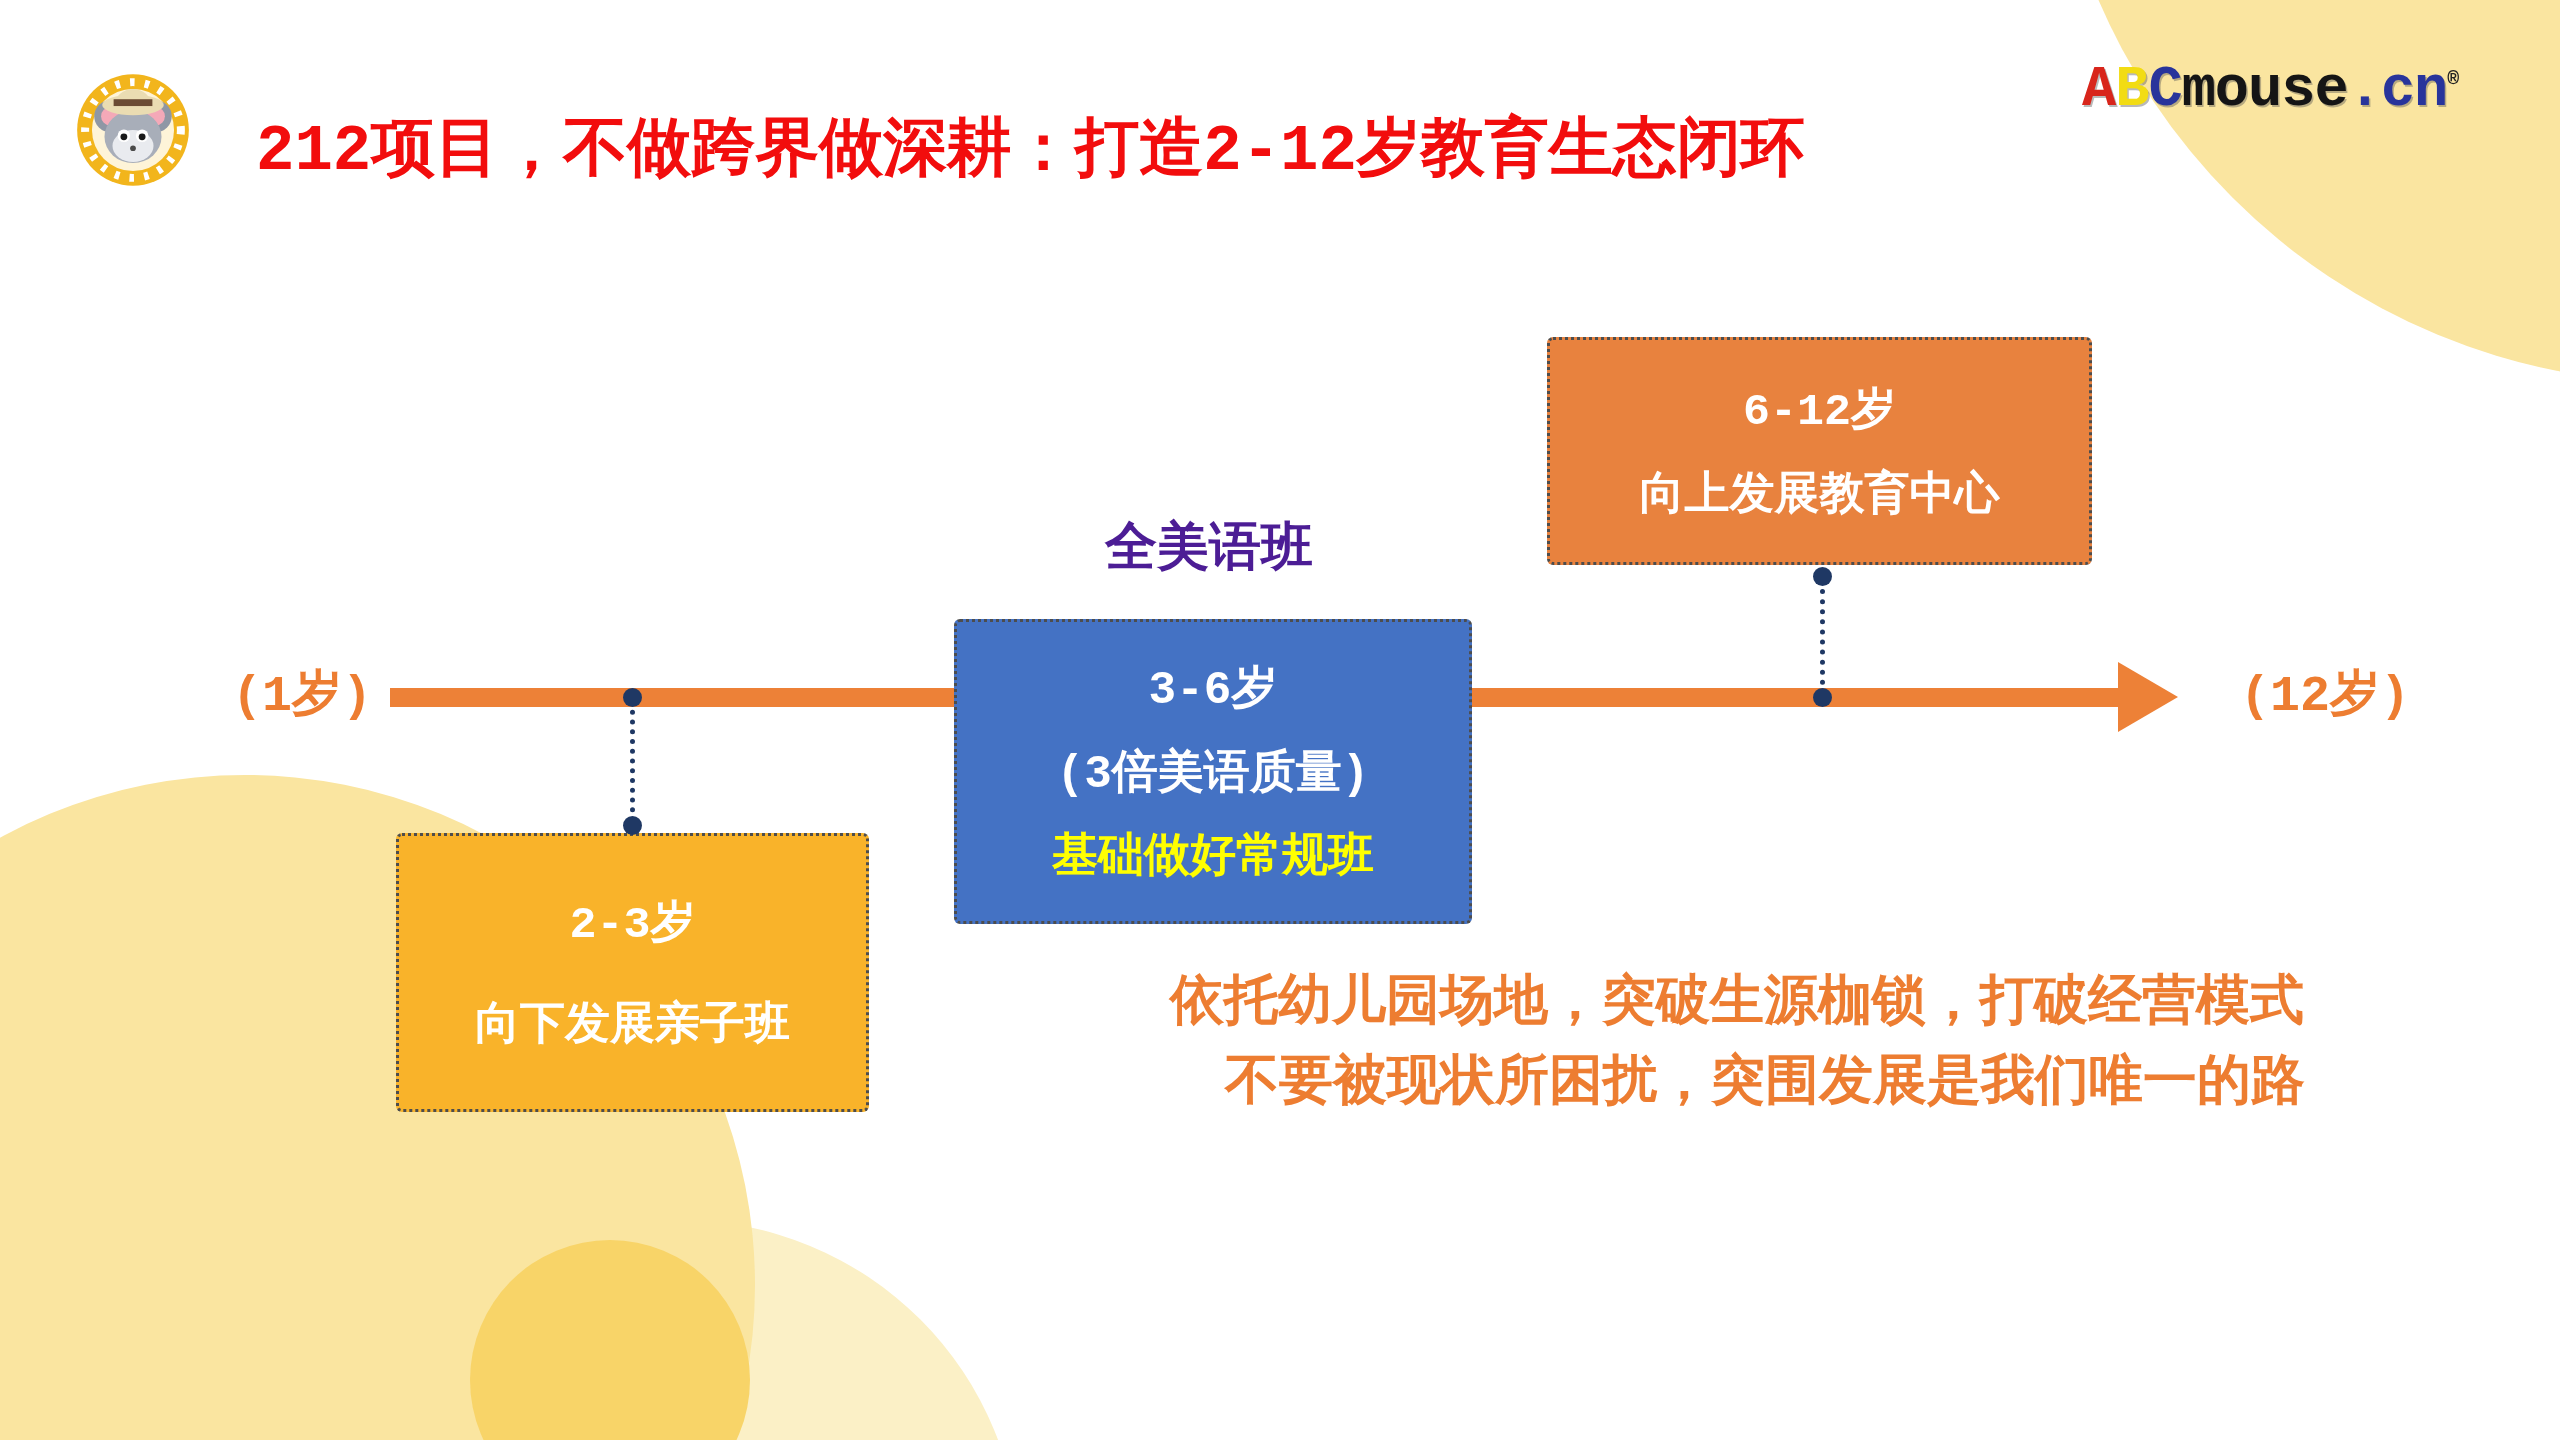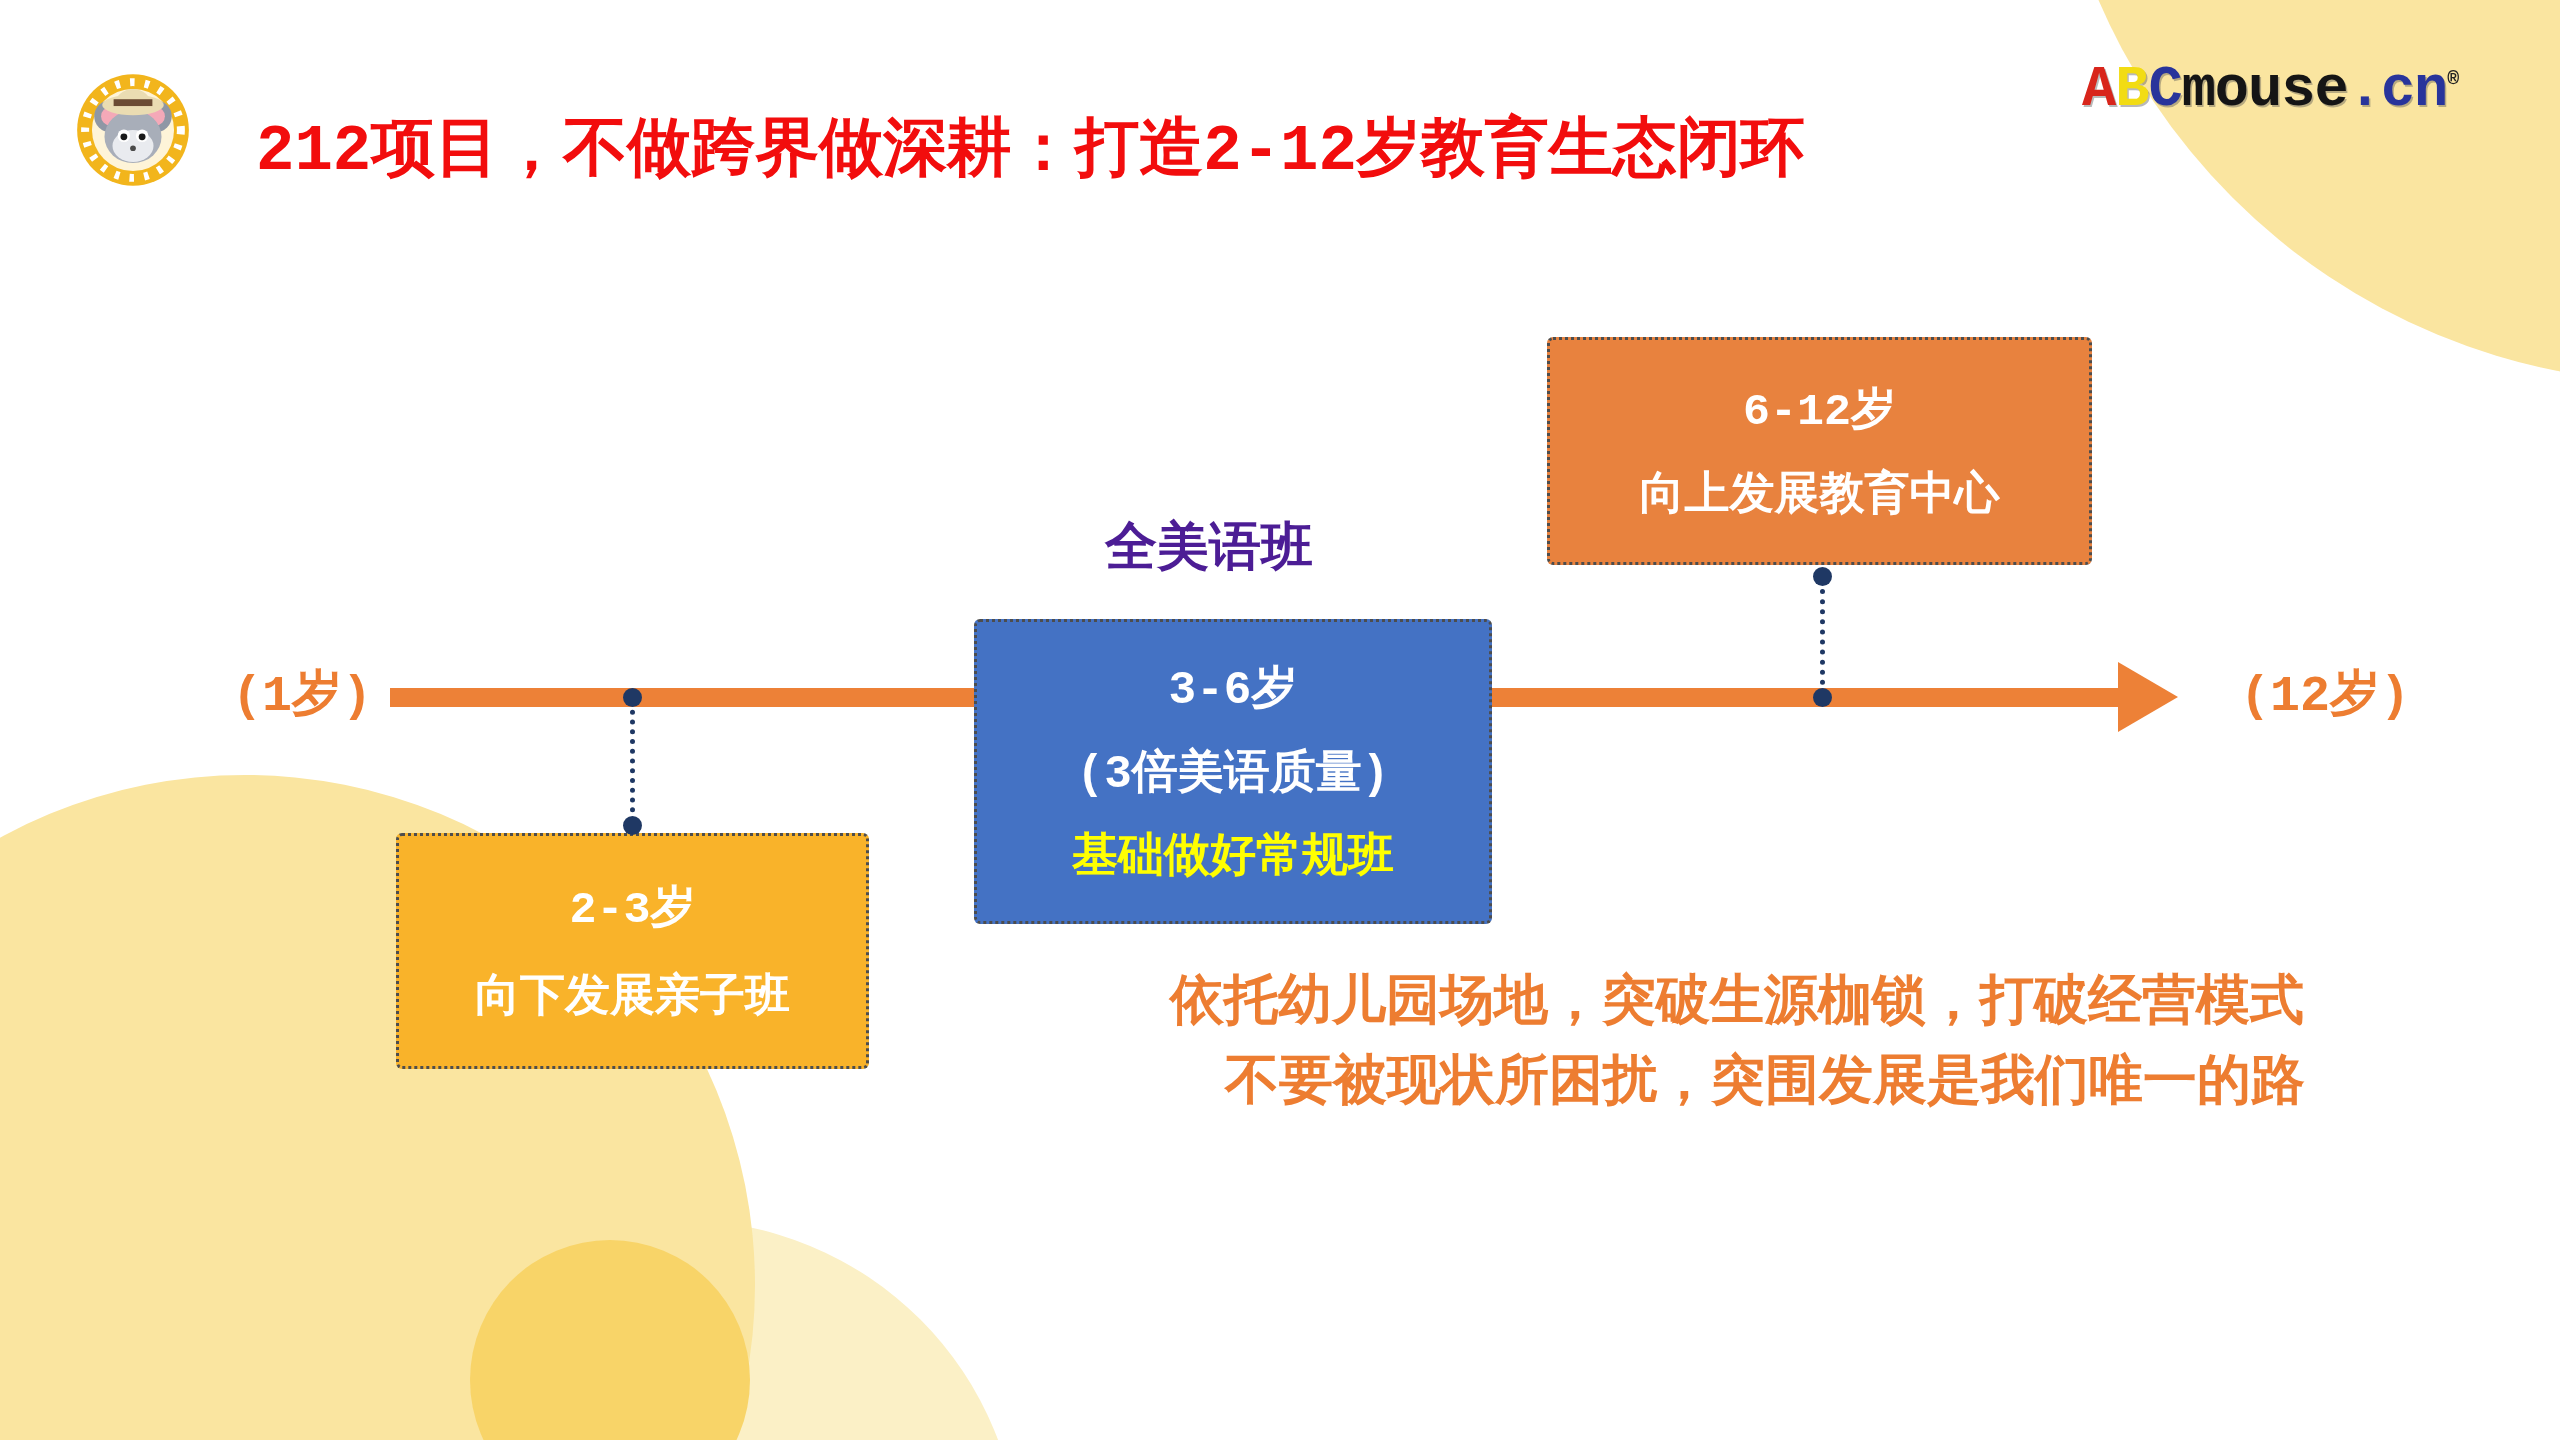--- a/index.html
+++ b/index.html
@@ -42,22 +42,22 @@
 
   
   .box{
     position:absolute;z-index:6;
     border:3px dotted #4D4D4D;border-radius:6px;
     display:flex;flex-direction:column;justify-content:space-evenly;align-items:center;
     color:#ffffff;font-weight:bold;text-align:center;box-sizing:border-box;
     padding:14px 10px;white-space:nowrap;
   }
   .box-upper{left:1547px;top:337px;width:545px;height:228px;background:#E8823E;font-size:45px;}
-  .box-middle{left:974px;top:619px;width:518px;height:305px;background:#4472C4;font-size:46px;}
-  .box-lower{left:396px;top:833px;width:473px;height:236px;background:#F9B32A;font-size:45px;}
+  .box-middle{left:954px;top:619px;width:518px;height:305px;background:#4472C4;font-size:46px;}
+  .box-lower{left:396px;top:833px;width:473px;height:279px;background:#F9B32A;font-size:45px;}
   .box .hl{color:#FFFF00;}
   .stage-tag{
     position:absolute;left:1105px;top:512px;z-index:6;
     font-size:52px;font-weight:bold;color:#4c1d95;white-space:nowrap;
   }
 
   
   .connector{position:absolute;width:0;border-left:5px dotted #1F3864;z-index:5;}
   .connector-left{left:630px;top:700px;height:122px;}
   .connector-right{left:1820px;top:579px;height:116px;}

